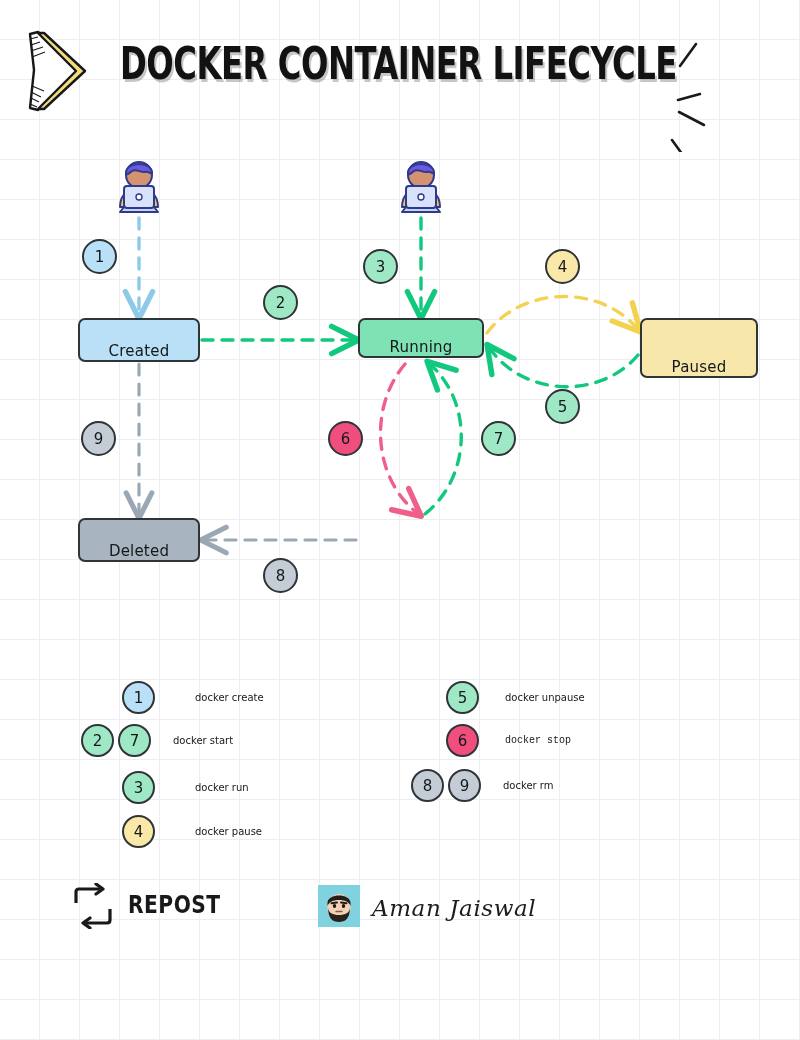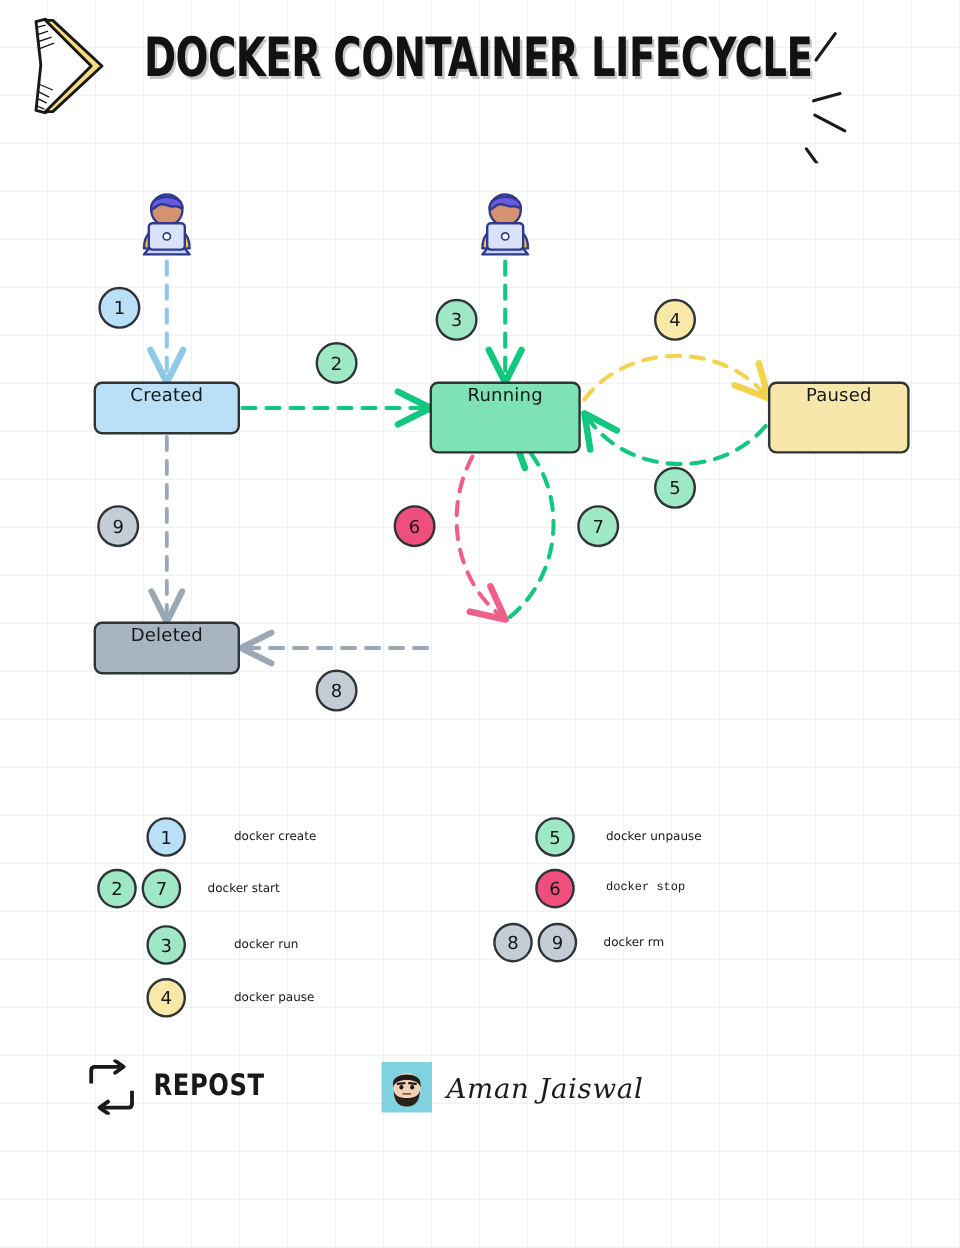--- a/index.html
+++ b/index.html
@@ -27,21 +27,21 @@
     left: 0; top: 0;
     width: 800px;
     height: 1040px;
     pointer-events: none;
   }
 
   
   .title-wrap {
     position: absolute;
     left: 20px;
-    top: 6px;
+    top: 22px;
     width: 760px;
     height: 96px;
   }
   .chevron {
     position: absolute;
     left: 4px;
     top: 8px;
     width: 66px;
     height: 82px;
   }
@@ -69,21 +69,21 @@
     height: 130px;
   }
 
   
   .node {
     position: absolute;
     box-sizing: border-box;
     border: 2.2px solid #2f3437;
     border-radius: 7px;
     display: flex;
-    align-items: flex-start;
+    align-items: flex-end;
     justify-content: center;
     font-family: "DejaVu Sans", sans-serif;
     font-size: 15px;
     color: #14181a;
     letter-spacing: 0.2px;
   }
 
   
   .badge {
     position: absolute;
@@ -279,21 +279,21 @@
     <path d="M10,52 C10,38 20,33 29,33 C38,33 48,38 48,52 Z" fill="#fbc644" stroke="#2e3a8c" stroke-width="2" stroke-linejoin="round"></path>
     <path d="M14,52 L44,52 L48,57 L10,57 Z" fill="#c5d3f5" stroke="#2e3a8c" stroke-width="2" stroke-linejoin="round"></path>
     <rect x="14" y="31" width="30" height="22" rx="3" fill="#d8e2fb" stroke="#2e3a8c" stroke-width="2"></rect>
     <circle cx="29" cy="42" r="3" fill="#ffffff" stroke="#2e3a8c" stroke-width="1.4"></circle>
   </svg>
 
   <div class="node" style="left:78px; top:318px; width:122px; height:44px; background:#b9e0f7;">
     <span>Created</span>
   </div>
 
-  <div class="node" style="left:358px; top:318px; width:126px; height:60px; background:#7fe2b4;">
+  <div class="node" style="left:358px; top:318px; width:126px; height:40px; background:#7fe2b4;">
     <span>Running</span>
   </div>
 
   <div class="node" style="left:640px; top:318px; width:118px; height:60px; background:#f8e7ab;">
     <span>Paused</span>
   </div>
 
 
   <div class="node" style="left:78px; top:518px; width:122px; height:44px; background:#a8b5c0;">
     <span>Deleted</span>

